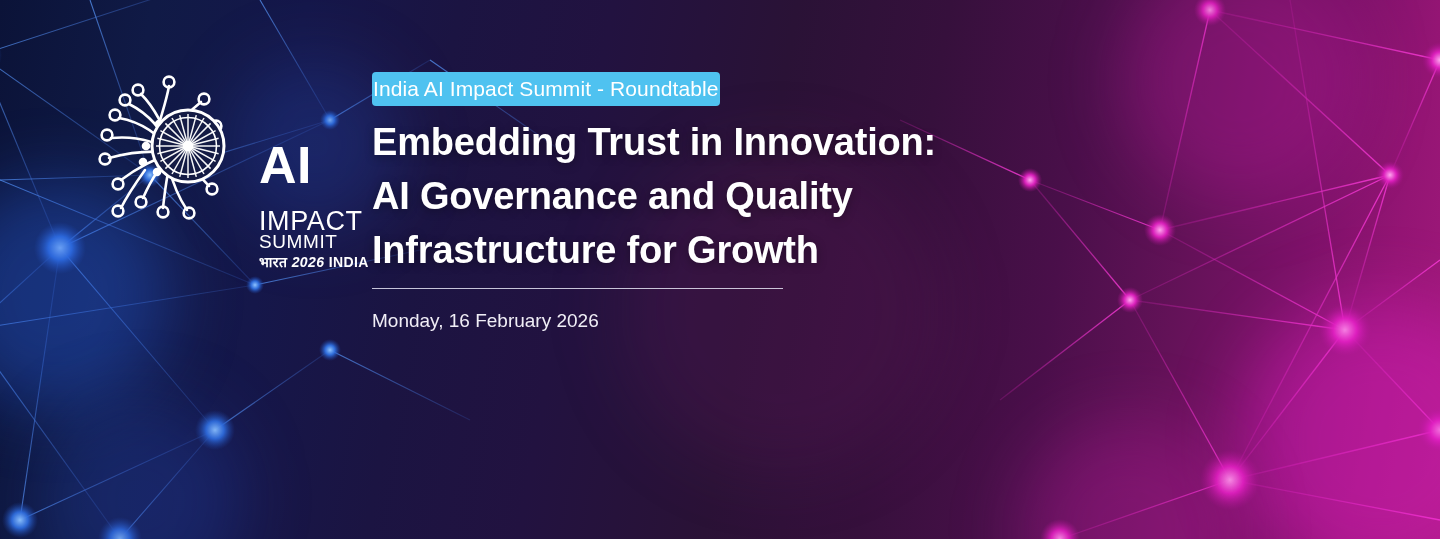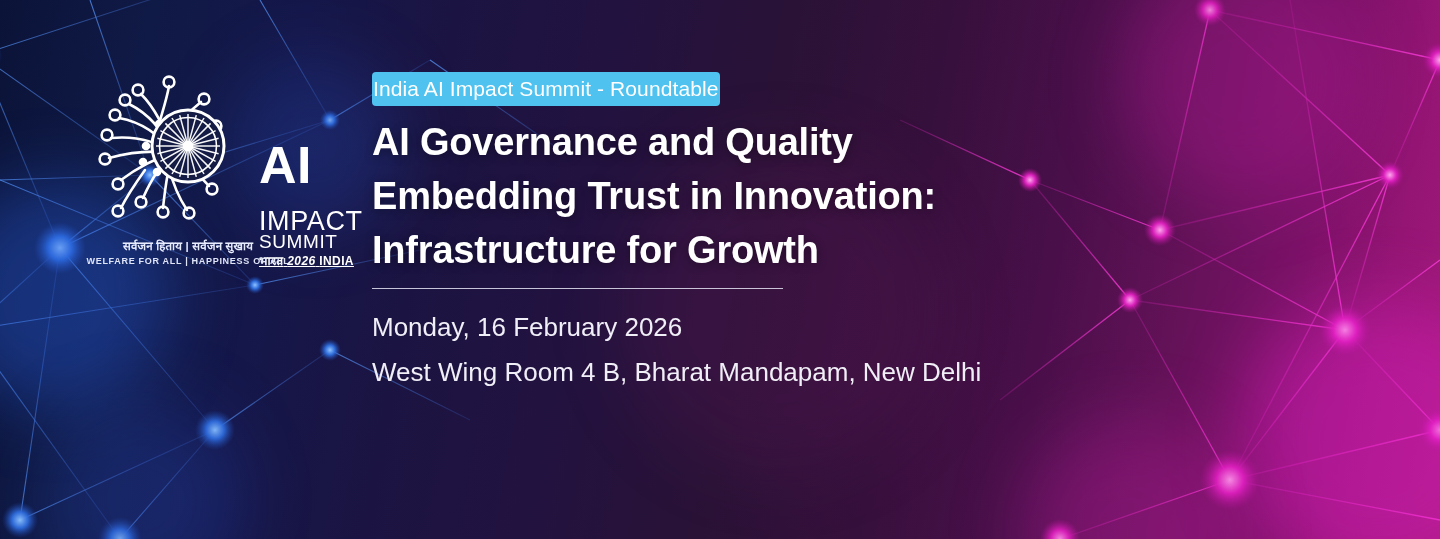--- a/index.html
+++ b/index.html
@@ -54,22 +54,22 @@
   }
   .ai-word .t-impact{
     font-size:27px;font-weight:400;letter-spacing:0.6px;display:block;
     margin-top:18px;
   }
   .ai-word .t-summit{
     font-size:19px;font-weight:400;letter-spacing:0.6px;display:block;
     margin-top:-2px;
   }
   .ai-word .t-bharat{
-    display:block;margin-top:5px;font-size:12px;font-weight:700;
-    letter-spacing:0.4px;white-space:nowrap;text-decoration:underline;
+    display:block;margin-top:5px;font-size:14px;font-weight:700;
+    letter-spacing:0.4px;white-space:nowrap;
   }
   .ai-word .t-bharat .yr{font-style:italic;}
 
   .tagline{
     position:absolute;left:63px;top:238px;width:250px;text-align:center;
     color:#e8ecff;
   }
   .tagline .hi{
     display:block;font-size:11.5px;font-weight:600;letter-spacing:0.2px;
     white-space:nowrap;
@@ -107,21 +107,21 @@
   }
   .title span{display:block;white-space:nowrap;}
 
   .divider{
     position:absolute;left:0;top:288px;width:411px;height:1px;
     background:rgba(235,235,250,0.82);
   }
 
   .details{
     position:absolute;left:0;top:305px;width:700px;
-    color:#f0eef6;font-size:26px;font-weight:400;line-height:1.72;
+    color:#f0eef6;font-size:19px;font-weight:400;line-height:1.72;
   }
   .details span{display:block;white-space:nowrap;}
 </style>
 </head>
 <body>
 
 <div class="banner">
 
   <div class="net">
 
@@ -324,37 +324,32 @@
         <span class="t-impact">IMPACT</span>
         <span class="t-summit">SUMMIT</span>
         <span class="t-bharat">
           <span>भारत</span>
           <span class="yr">2026</span>
           <span>INDIA</span>
         </span>
       </div>
     </div>
 
-    <div class="tagline">
-      <span class="hi">सर्वजन हिताय | सर्वजन सुखाय</span>
-      <span class="en">WELFARE FOR ALL  | HAPPINESS OF ALL</span>
-    </div>
 
   </div>
 
   <div class="content">
 
     <div class="badge">India AI Impact Summit - Roundtable</div>
 
     <div class="title">
+      <span>Embedding Trust in Innovation:</span>
       <span>AI Governance and Quality</span>
-      <span>Embedding Trust in Innovation:</span>
       <span>Infrastructure for Growth</span>
     </div>
 
     <div class="divider"></div>
 
     <div class="details">
       <span>Monday, 16 February 2026</span>
-      <span>West Wing Room 4 B, Bharat Mandapam, New Delhi</span>
     </div>
   </div>
 </div>
 
 </body></html>

